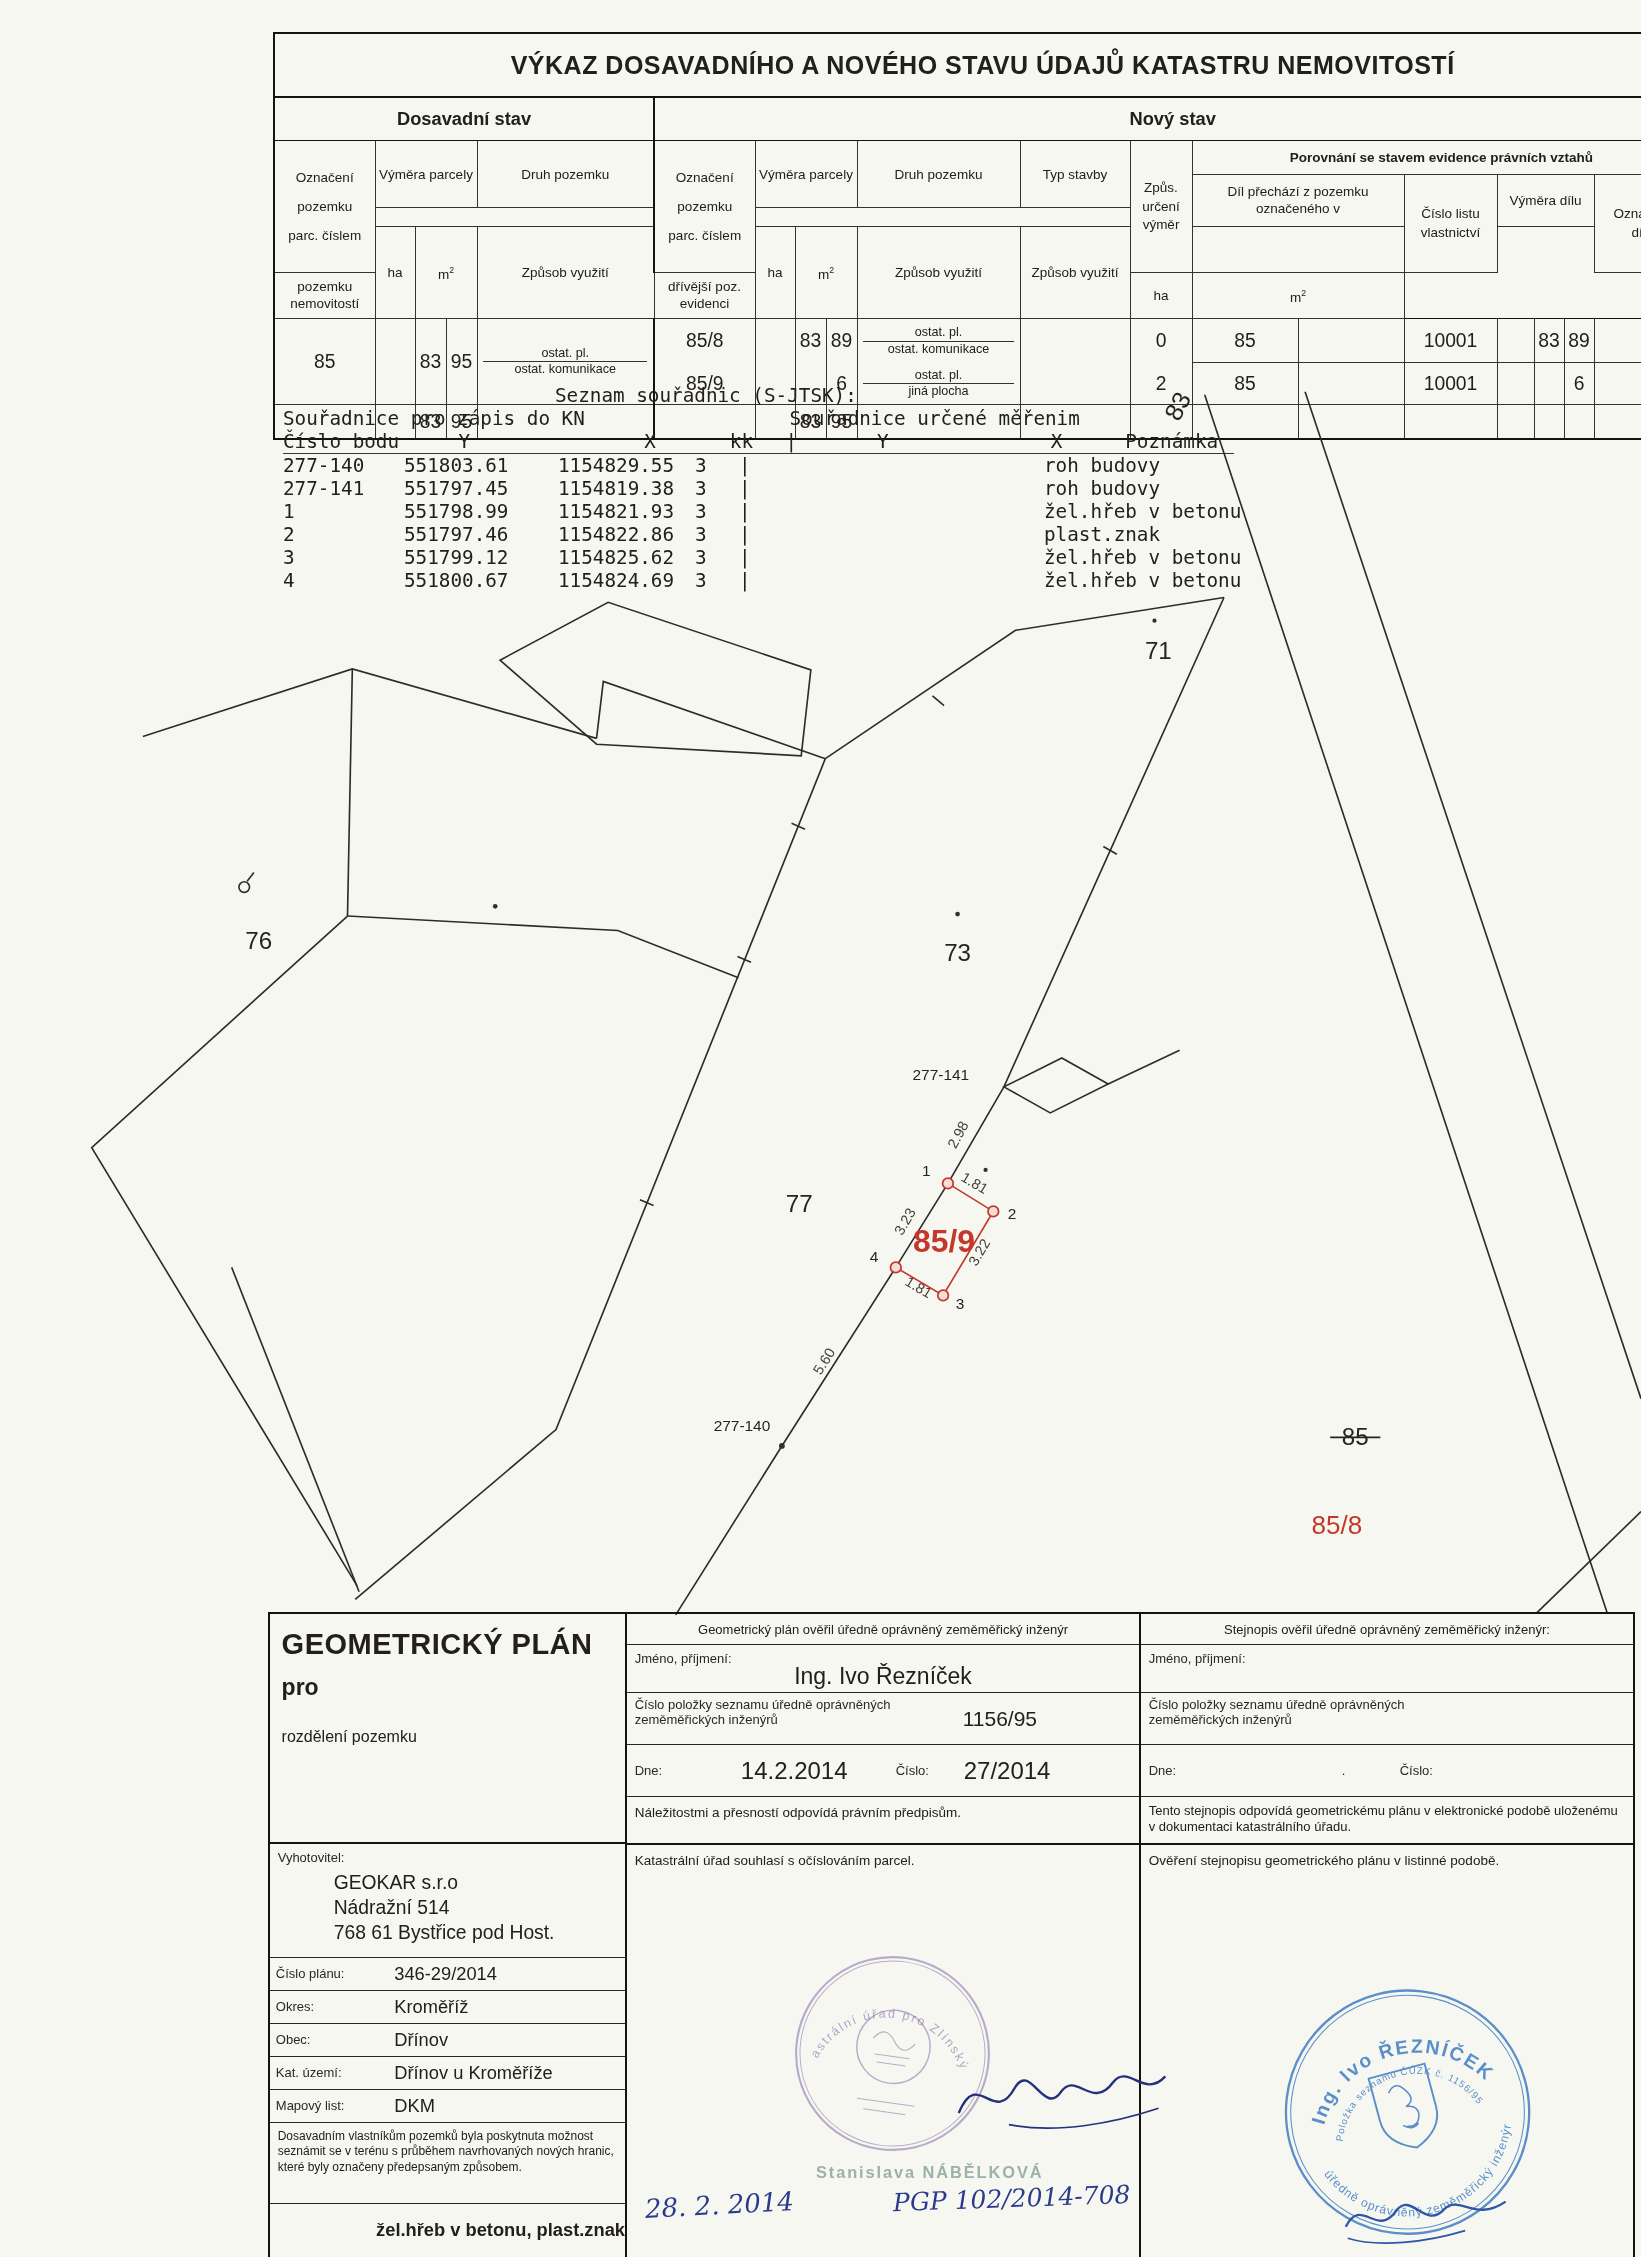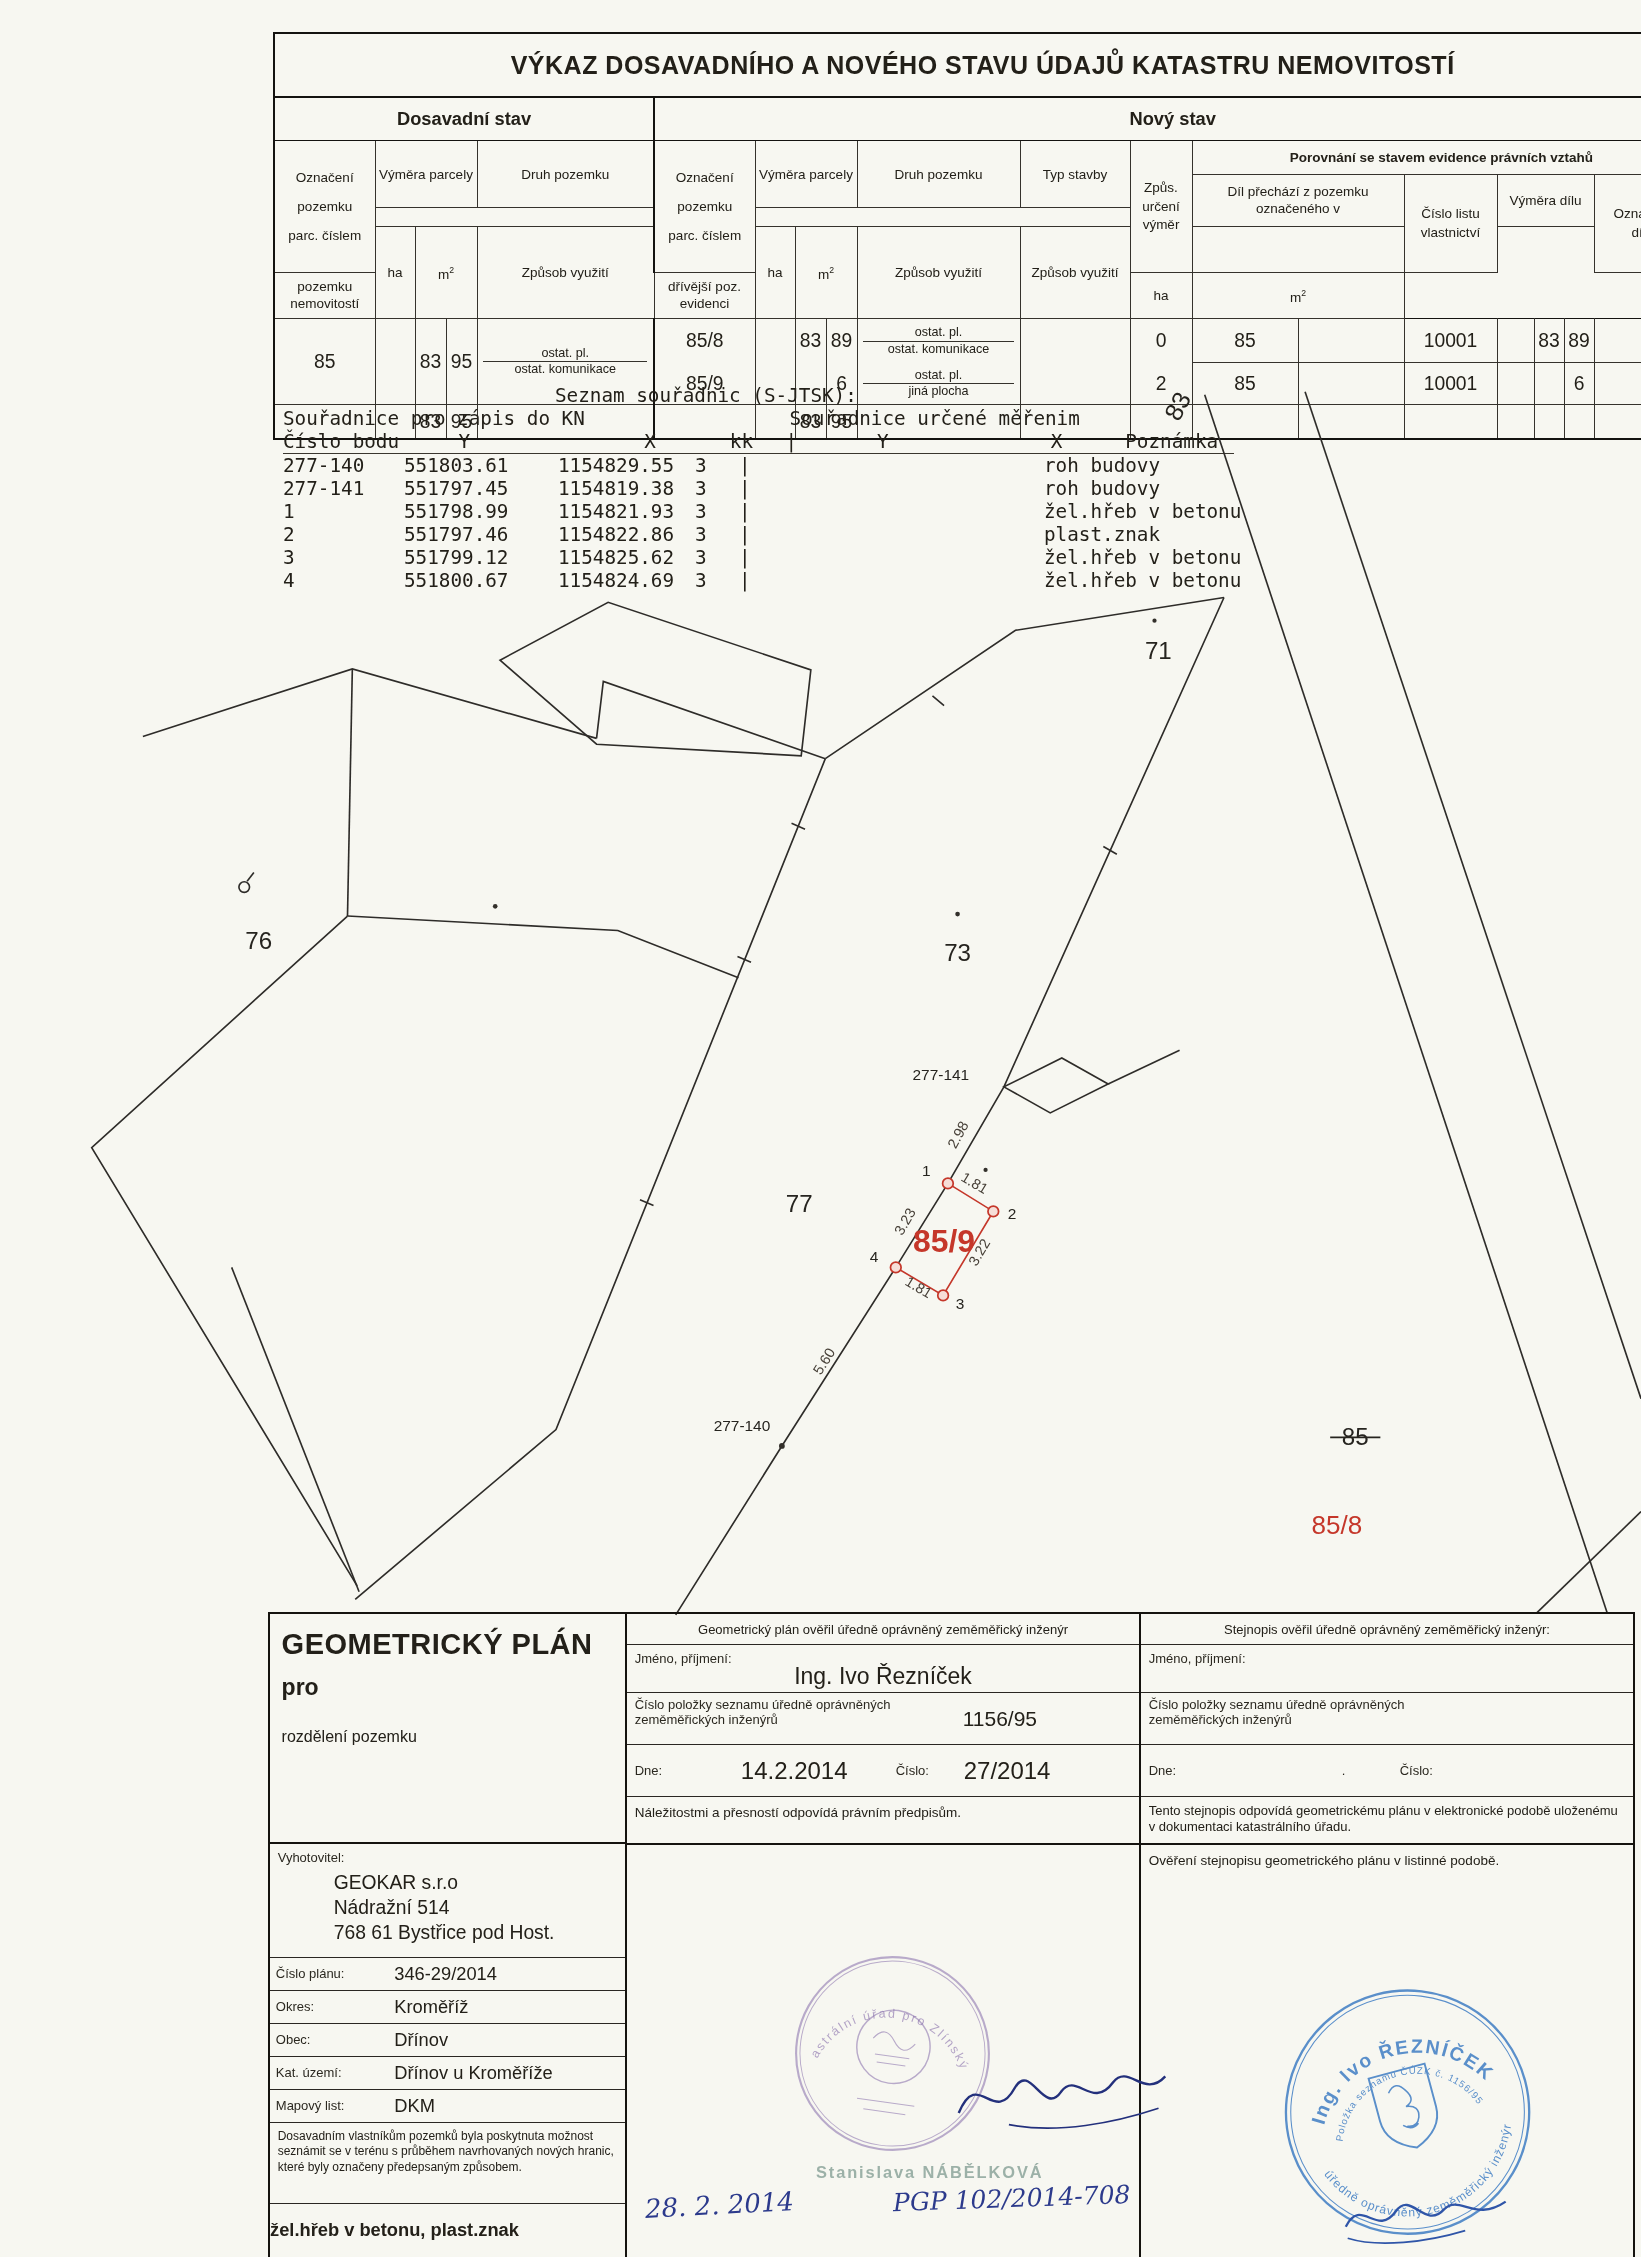--- a/index.html
+++ b/index.html
@@ -331,40 +331,41 @@
       </div>
       <div class="frow" style="height:33px;">
         <span class="lbl" style="display:inline-block;width:114px;padding:7.7px 0 0 5.8px">Kat. území:</span>
         <span style="font-size:18.3px;vertical-align:-1.9px">Dřínov u Kroměříže</span>
       </div>
       <div class="frow" style="height:33px;">
         <span class="lbl" style="display:inline-block;width:114px;padding:7.7px 0 0 5.8px">Mapový list:</span>
         <span style="font-size:18.3px;vertical-align:-1.9px">DKM</span>
       </div>
       <div class="frow" style="height:81px;padding:5.8px 7.7px;font-size:12px;line-height:15.4px;">Dosavadním vlastníkům pozemků byla poskytnuta možnost seznámit se v terénu s průběhem navrhovaných nových hranic, které byly označeny předepsaným způsobem.</div>
-      <div class="frow" style="height:46px;border-bottom:none;text-align:left;padding-top:15.4px;font-size:18.3px;font-weight:bold;">žel.hřeb v betonu, plast.znak</div>
+      <div class="frow" style="height:46px;border-bottom:none;text-align:right;padding-top:15.4px;font-size:18.3px;font-weight:bold;">žel.hřeb v betonu, plast.znak</div>
     </div>
 
     <div class="fcol midl">
       <div class="frow" style="height:31px;text-align:center;padding-top:7.7px;font-size:13px;">Geometrický plán ověřil úředně oprávněný zeměměřický inženýr</div>
       <div class="frow" style="height:48px;padding:3.9px 7.7px;">
         <span class="lbl">Jméno, příjmení:</span>
         <div style="text-align:center;font-size:23px;margin-top:-3.9px">Ing. Ivo Řezníček</div>
       </div>
       <div class="frow" style="height:52px;padding:3.9px 7.7px;display:flex;">
         <div class="lbl" style="width:299px;line-height:15.4px">Číslo položky seznamu úředně oprávněných zeměměřických inženýrů</div>
         <div style="font-size:21px;padding:9.7px 0 0 29px">1156/95</div>
       </div>
       <div class="frow" style="height:52px;padding:3.9px 7.7px;display:flex;align-items:center;">
         <span class="lbl" style="width:58px">Dne:</span>
         <span style="font-size:24px;width:203px;text-align:center">14.2.2014</span>
         <span class="lbl" style="width:68px">Číslo:</span>
         <span style="font-size:24px">27/2014</span>
       </div>
       <div class="frow heavyb" style="height:48px;padding:7.7px 7.7px;font-size:13.5px;">Náležitostmi a přesností odpovídá právním předpisům.</div>
+      <div class="frow" style="border-bottom:none;height:375px;padding:7.7px 7.7px;font-size:13.5px;">Katastrální úřad souhlasí s očíslováním parcel.</div>
     </div>
 
     <div class="fcol rght">
       <div class="frow" style="height:31px;text-align:center;padding-top:7.7px;font-size:13px;">Stejnopis ověřil úředně oprávněný zeměměřický inženýr:</div>
       <div class="frow" style="height:48px;padding:3.9px 7.7px;">
         <span class="lbl">Jméno, příjmení:</span>
       </div>
       <div class="frow" style="height:52px;padding:3.9px 7.7px;">
         <div class="lbl" style="width:299px;line-height:15.4px">Číslo položky seznamu úředně oprávněných zeměměřických inženýrů</div>
       </div>

